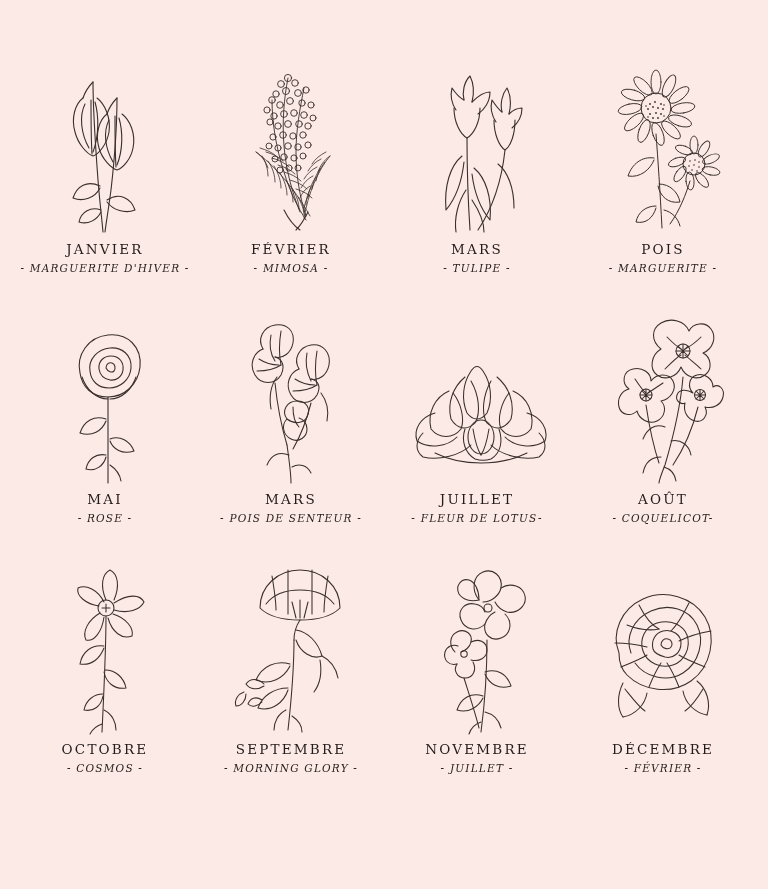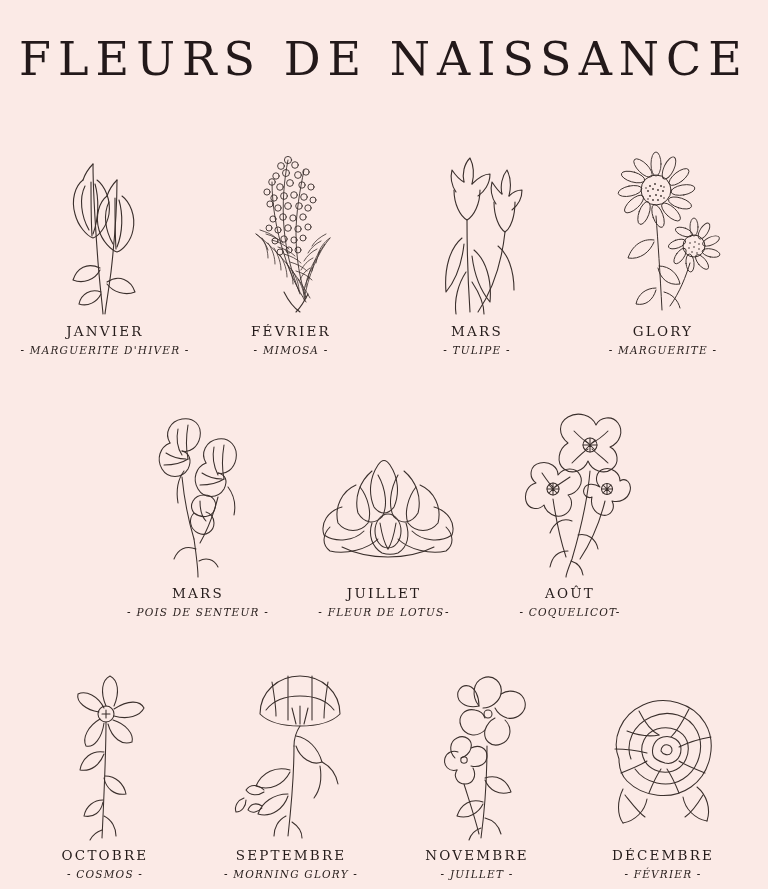--- a/index.html
+++ b/index.html
@@ -30,21 +30,21 @@
     color: #23191a;
     padding-top: 36px;
     margin: 0;
     line-height: 1;
     white-space: nowrap;
   }
   .grid {
     margin-top: 26px;
     display: flex;
     flex-direction: column;
-    gap: 14px;
+    gap: 2px;
   }
   .row {
     display: flex;
     flex-direction: row;
     justify-content: center;
     align-items: flex-end;
     height: 248px;
   }
   .cell {
     width: 186px;
@@ -86,21 +86,20 @@
     white-space: nowrap;
   }
   .row-2 .cell { align-items: center; }
   .row-2 .cell .art { align-items: flex-end; }
 </style>
 </head>
 <body>
 
 <div class="poster">
 
-  <h1 class="poster-title">FLEURS DE NAISSANCE</h1>
 
   <div class="grid">
 
     <div class="row row-1">
 
       <div class="cell">
         <div class="art">
           <svg width="120" height="175" viewBox="0 0 120 175" fill="none" stroke="#3a2f2c" stroke-width="1.1" stroke-linecap="round" stroke-linejoin="round">
             <path d="M48 22 C48 48 50 80 53 120 C55 145 57 160 58 172"></path>
             <path d="M72 38 C72 60 70 95 66 130 C63 152 61 164 60 172"></path>
@@ -297,28 +296,47 @@
               </g>
             </g>
             <path d="M58 74 C60 100 62 130 64 168"></path>
             <path d="M92 121 C88 134 82 150 72 164"></path>
             <path d="M56 98 C44 96 34 104 30 116 C42 118 52 110 56 100"></path>
             <path d="M61 124 C72 124 80 132 82 142 C70 144 62 136 60 126"></path>
             <path d="M58 146 C48 146 40 152 38 162 C48 164 55 158 58 148"></path>
             <path d="M66 150 C74 152 80 158 82 166"></path>
           </svg>
         </div>
-        <div class="month">GLORY</div>
+        <div class="month">POIS</div>
         <div class="flower">- MARGUERITE -</div>
       </div>
 
     </div>
 
     <div class="row row-2">
 
+      <div class="cell">
+        <div class="art">
+          <svg width="110" height="170" viewBox="0 0 110 170" fill="none" stroke="#3a2f2c" stroke-width="1.1" stroke-linecap="round" stroke-linejoin="round">
+            <path d="M30 58 C26 40 38 22 58 20 C78 18 92 32 90 52 C88 70 74 82 58 82 C42 82 32 72 30 58Z"></path>
+            <path d="M40 56 C38 44 48 34 60 33 C72 32 82 40 81 53 C80 65 70 73 59 73 C48 73 41 66 40 56Z"></path>
+            <path d="M49 54 C48 46 54 41 61 41 C69 41 74 47 73 55 C72 62 66 66 60 65 C54 64 50 60 49 54Z"></path>
+            <path d="M56 53 C56 49 59 47 62 48 C65 49 66 53 64 56 C62 58 58 57 56 53Z"></path>
+            <path d="M32 62 C36 74 46 84 58 84"></path>
+            <path d="M86 62 C82 74 72 84 60 84"></path>
+            <path d="M58 82 C58 110 58 140 58 168"></path>
+            <path d="M56 104 C44 100 34 106 30 118 C42 122 52 116 56 106"></path>
+            <path d="M60 124 C70 120 80 126 84 136 C72 140 63 134 60 126"></path>
+            <path d="M56 140 C46 138 38 144 36 154 C46 157 54 150 56 142"></path>
+            <path d="M60 150 C66 154 70 160 71 166"></path>
+          </svg>
+        </div>
+        <div class="month">MAI</div>
+        <div class="flower">- ROSE -</div>
+      </div>
 
       <div class="cell">
         <div class="art">
           <svg width="125" height="170" viewBox="0 0 125 170" fill="none" stroke="#3a2f2c" stroke-width="1.05" stroke-linecap="round" stroke-linejoin="round">
             <path d="M34 34 C28 24 34 12 46 10 C58 8 66 16 64 28 C62 38 54 44 46 42"></path>
             <path d="M34 34 C24 38 20 50 26 60 C32 70 46 70 52 60 C56 52 54 44 46 42"></path>
             <path d="M42 20 C40 30 42 40 46 46"></path>
             <path d="M52 16 C50 28 50 40 52 50"></path>
             <path d="M30 44 C36 48 44 50 50 50"></path>
             <path d="M28 56 C36 56 46 54 52 50"></path>

